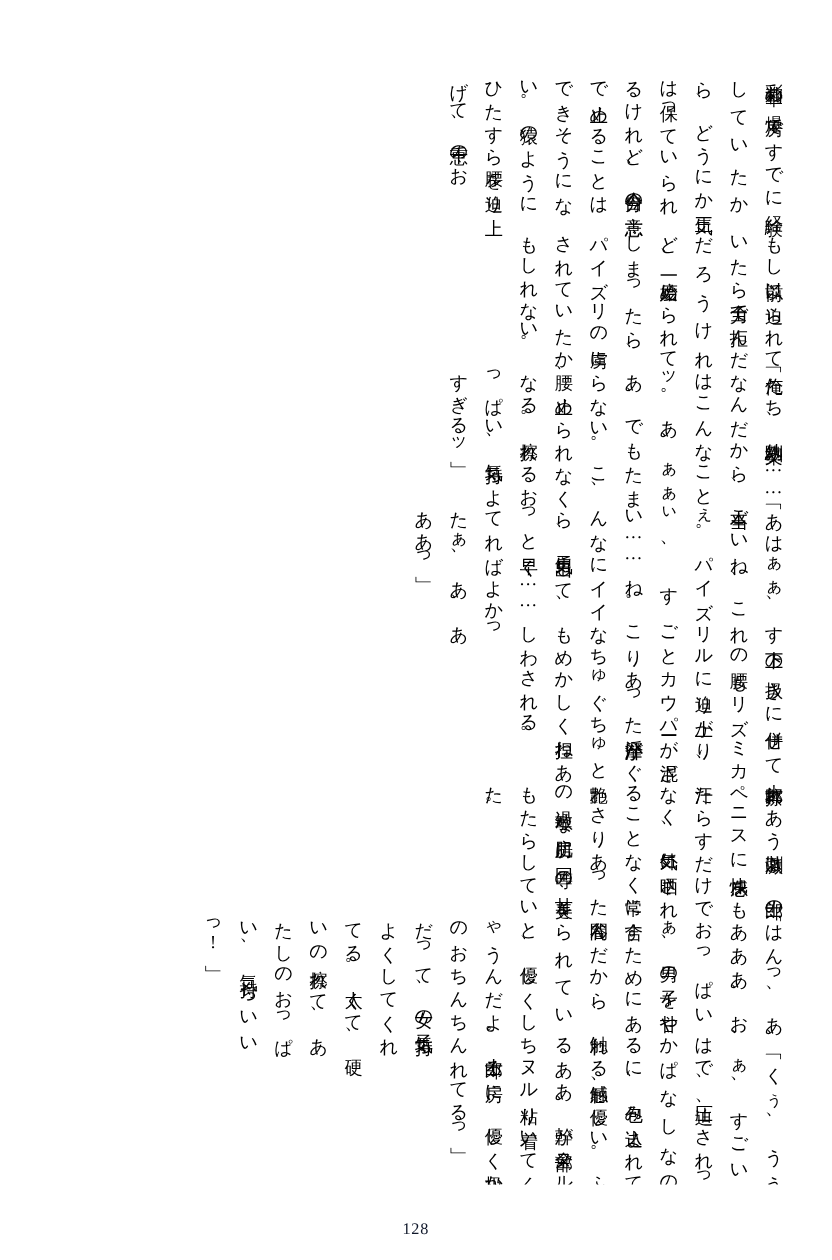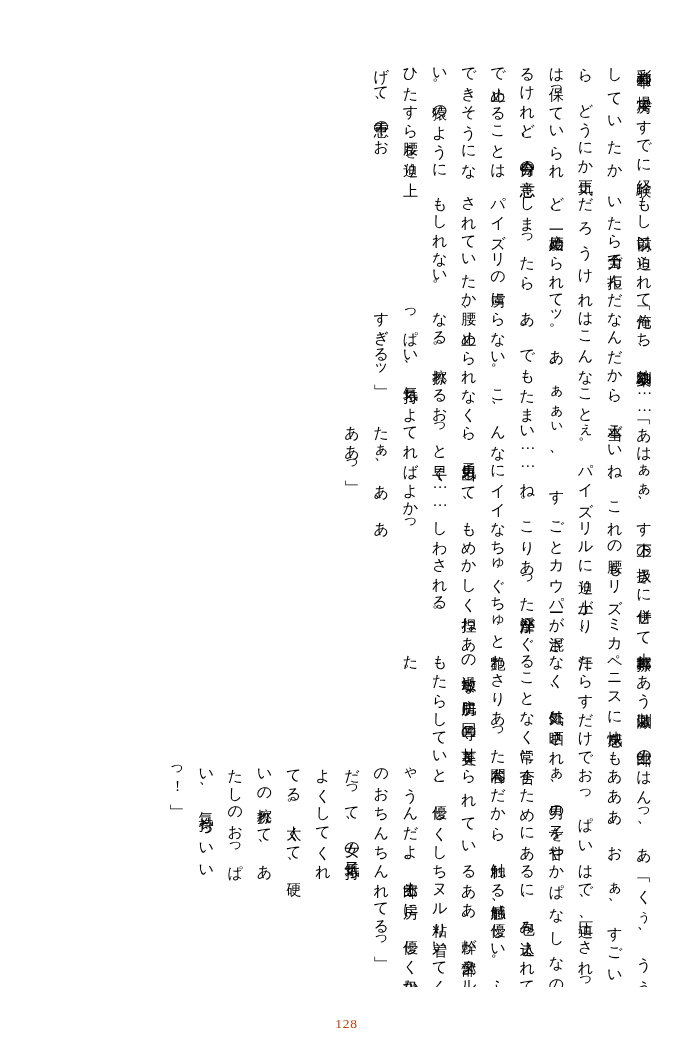--- a/index.html
+++ b/index.html
@@ -50,21 +50,21 @@
     padding-top: 15px;
   }
   #page-number {
     position: absolute;
     bottom: 18px;
     left: 0;
     right: 0;
     text-align: center;
     font-size: 13.5px;
     font-family: "Liberation Serif", "DejaVu Serif", serif;
-    color: #c2410c;
+    color: #0f172a;
     letter-spacing: 0.05em;
   }
 </style>
 </head>
 <body>
 
 <div id="page">
 
   <div id="text-block">
     <p class="para">「くぅ、ううぁ、すごい弾力で、圧迫、されっぱなしなのに、包み込まれてる感触、優しい。ふああ、幹が全部ヌルヌル粘り着いてくる房に、優しく扱かれてるっ」</p>

